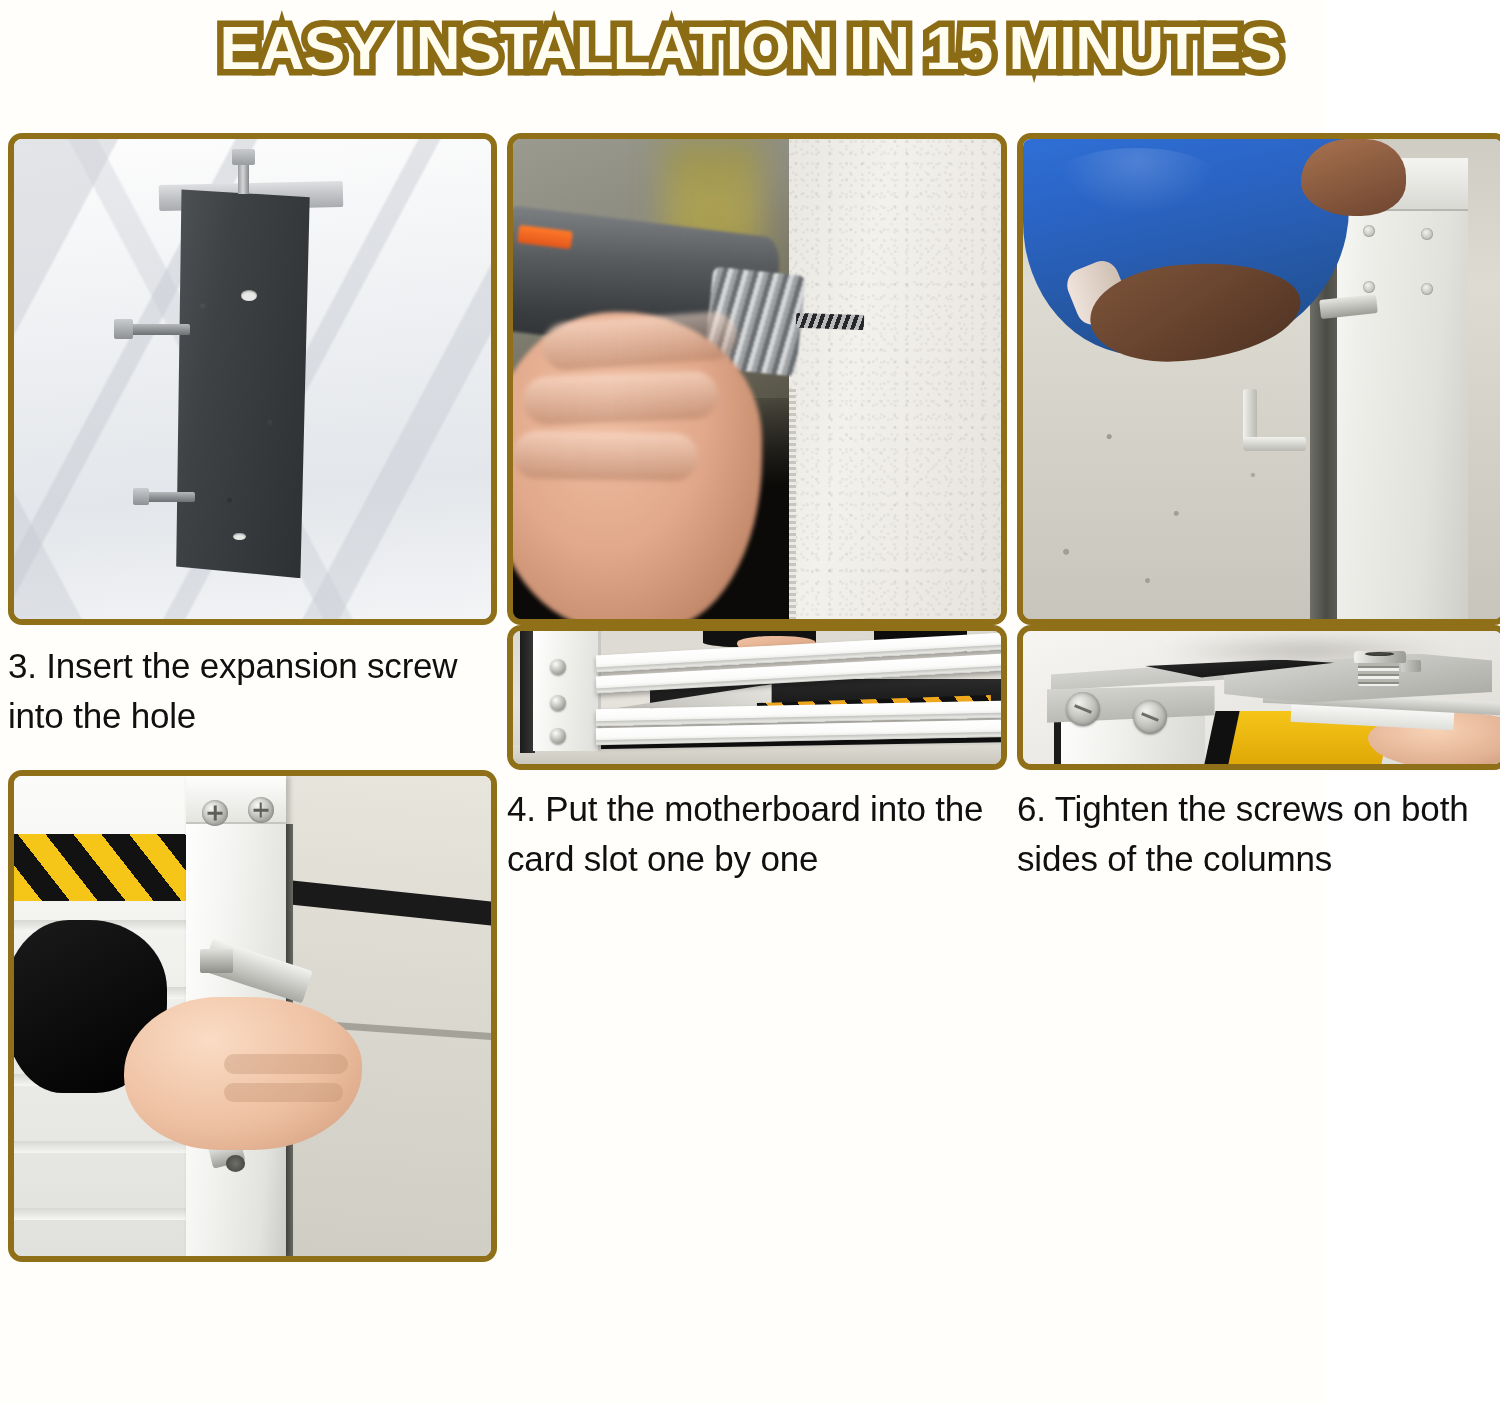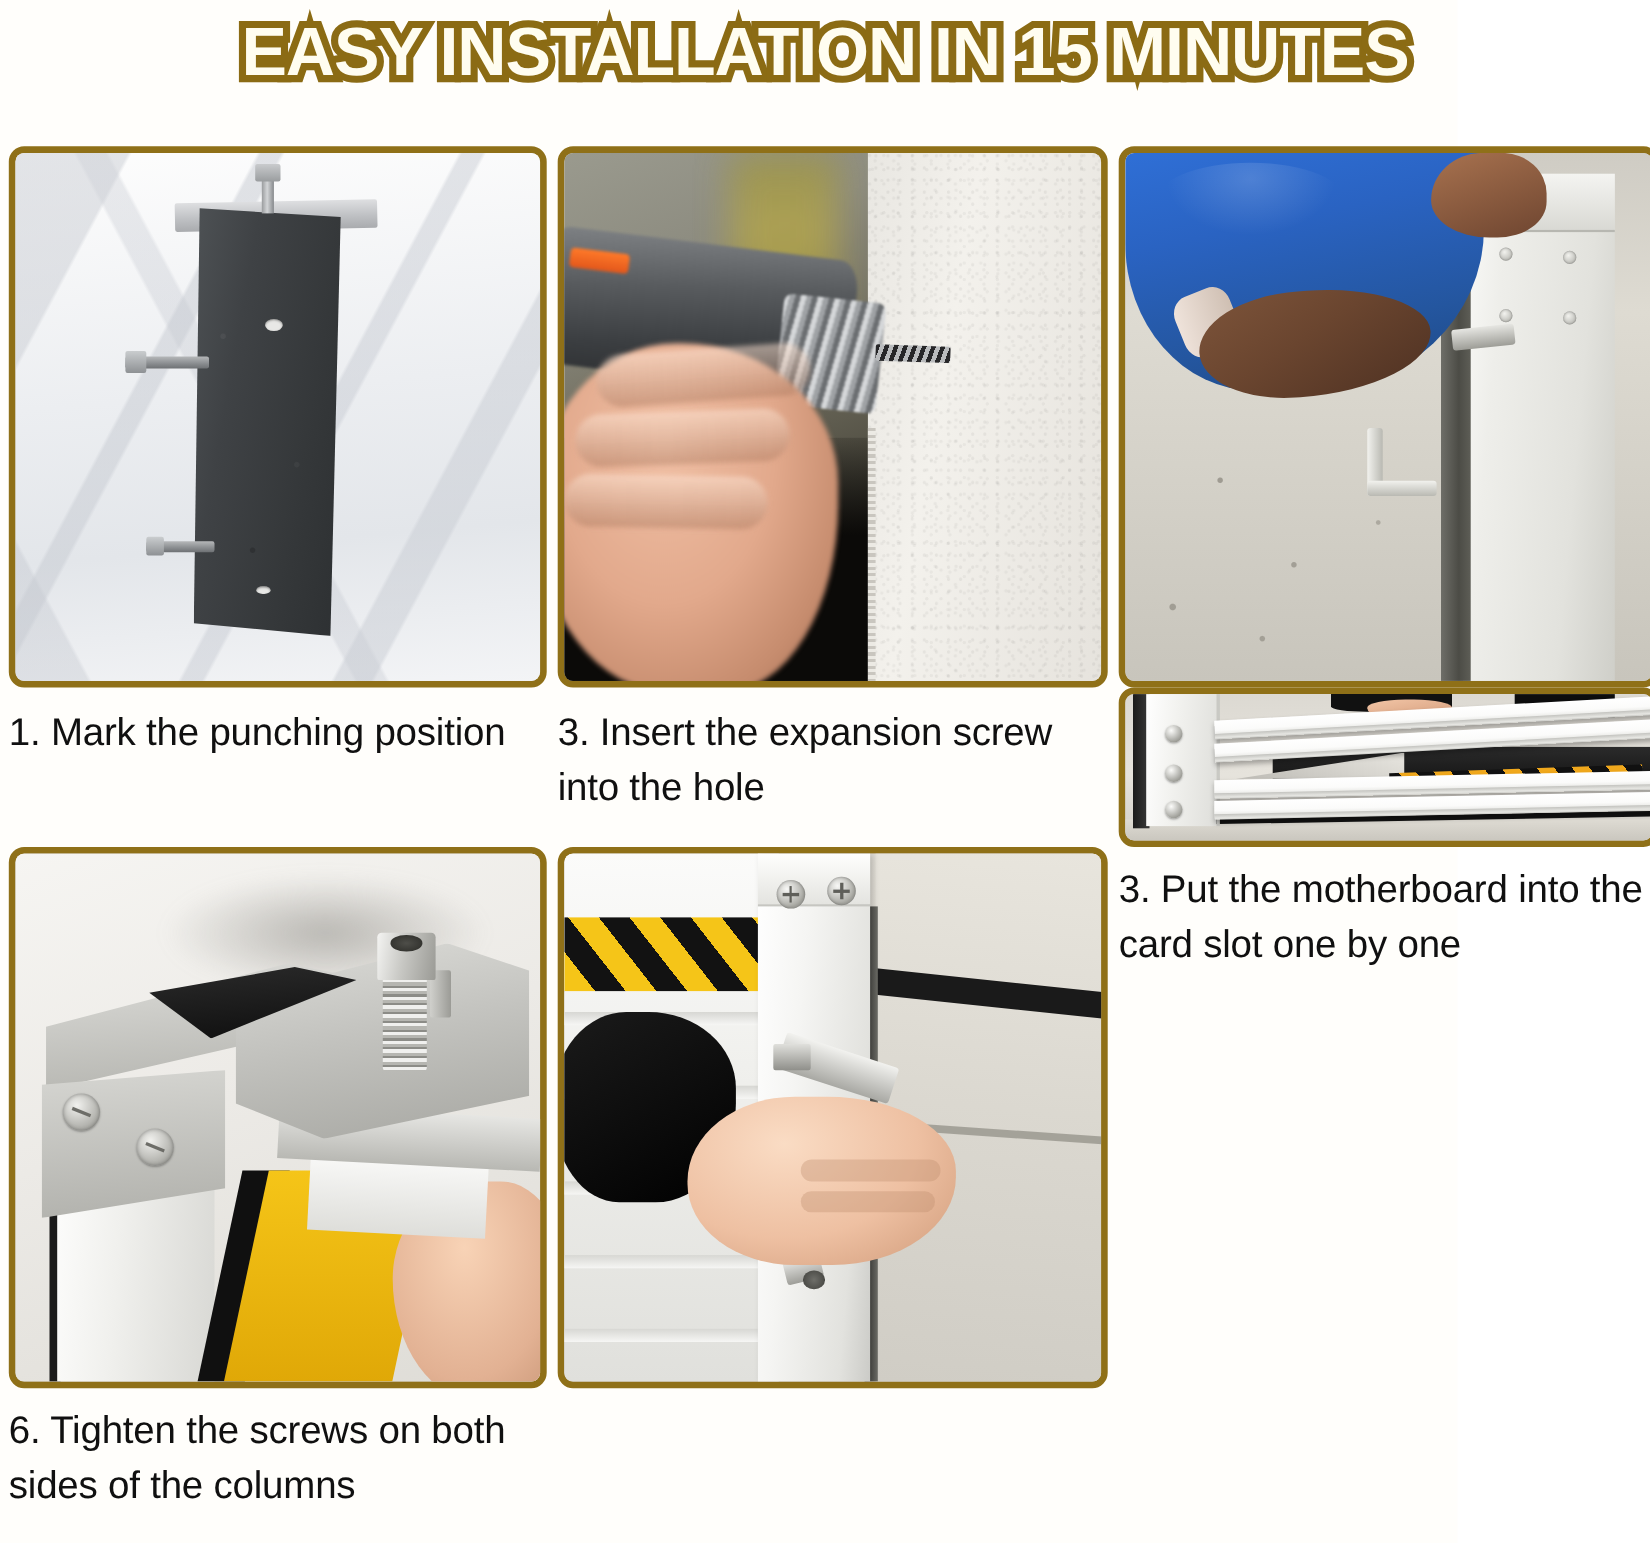--- a/index.html
+++ b/index.html
@@ -731,21 +731,20 @@
         <div class="p3-cuff"></div>
         <div class="p3-arm"></div>
         <div class="p3-hand-top"></div>
         <div class="p3-allen">
           <div class="seg-v"></div>
           <div class="seg-h"></div>
         </div>
       </div>
     </div>
 
-    <div class="caption">1. Mark the punching position</div>
     <div class="caption">3. Insert the expansion screw into the hole</div>
 
     <div class="panel">
       <div class="photo">
         <div class="p4-bg"></div>
         <div class="p4-dark-room"></div>
         <div class="p4-leg"></div>
         <div class="p4-ramp"></div>
         <div class="p4-hazard"></div>
         <div class="p4-floor"></div>
@@ -818,17 +817,17 @@
         <div class="p6-low-nut"></div>
         <div class="p6-sleeve"></div>
         <div class="p6-hand"></div>
         <div class="p6-finger f1"></div>
         <div class="p6-finger f2"></div>
         <div class="p6-tool"></div>
         <div class="p6-tool-tip"></div>
       </div>
     </div>
 
-    <div class="caption cap-r2">3. Put the motherboard into the card slot one by one</div>
+    <div class="caption cap-r2">4. Put the motherboard into the card slot one by one</div>
     <div class="caption cap-r2">6. Tighten the screws on both sides of the columns</div>
 
   </div>
 </div>
 
 </body></html>

